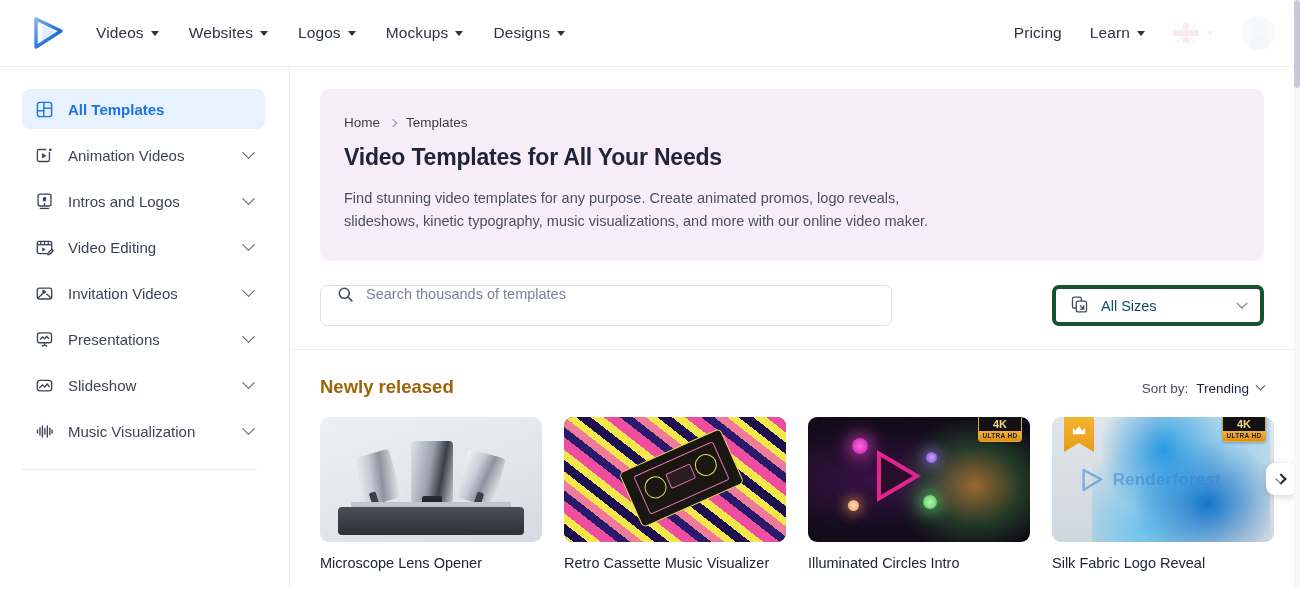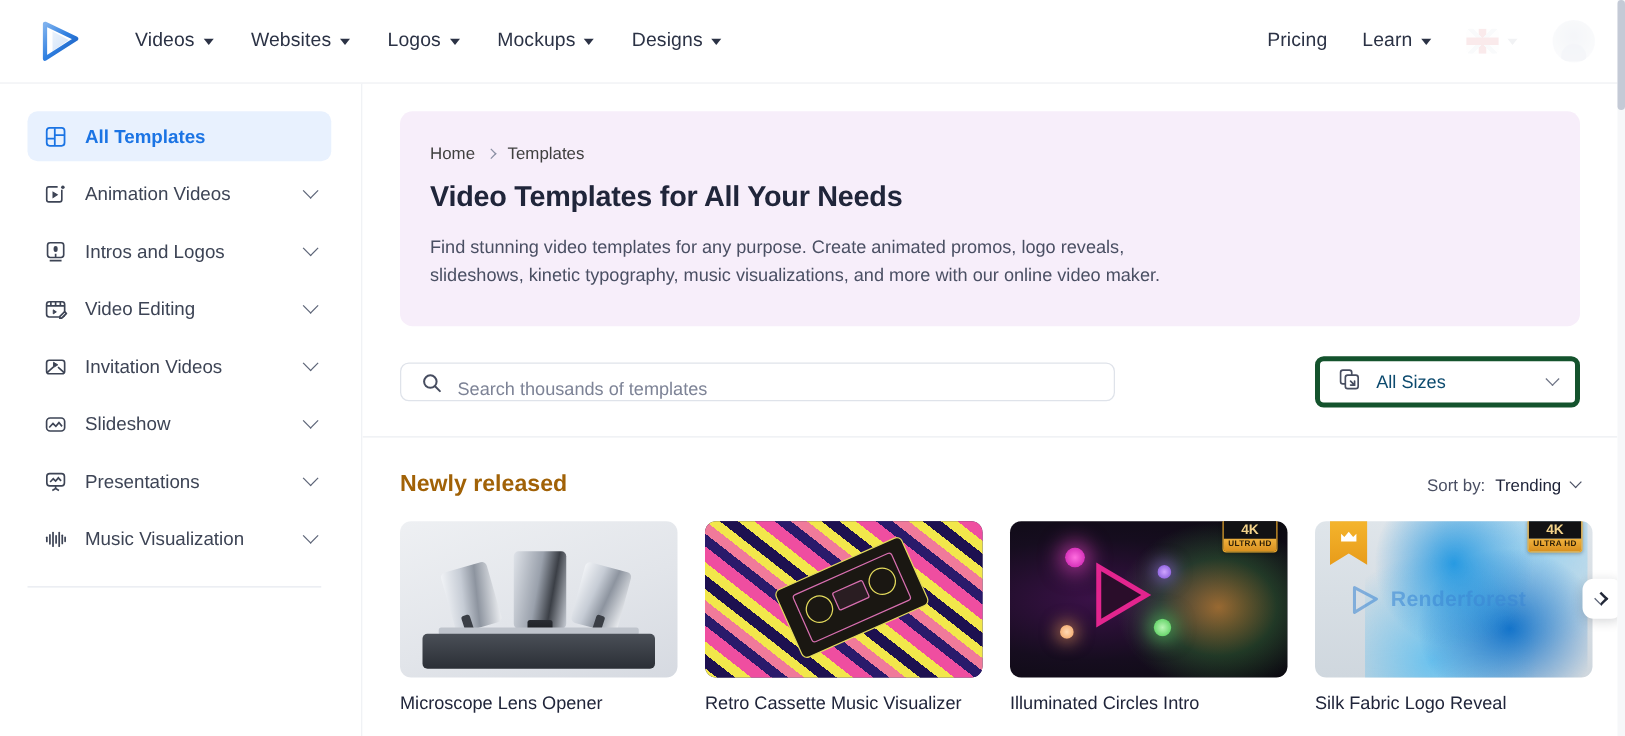--- a/index.html
+++ b/index.html
@@ -16,21 +16,21 @@
     position: absolute; top: 0; left: 0;
     width: 1294px; height: 67px;
     background: #ffffff;
     border-bottom: 1px solid #eceef2;
     display: flex; align-items: center;
   }
   .logo-wrap {
     width: 96px; height: 100%;
     display: flex; align-items: center; justify-content: center;
   }
-  .nav-main { display: flex; align-items: center; gap: 30px; margin-left: 12px; }
+  .nav-main { display: flex; align-items: center; gap: 30px; }
   .nav-item {
     display: flex; align-items: center; gap: 7px;
     font-size: 15.5px; color: #2b3245; cursor: pointer;
     letter-spacing: .1px;
   }
   .caret {
     width: 0; height: 0;
     border-left: 4.5px solid transparent;
     border-right: 4.5px solid transparent;
     border-top: 5px solid #2b3245;
@@ -122,22 +122,22 @@
     margin-top: 14px; font-size: 23px; font-weight: bold;
     color: #20253a; letter-spacing: -.2px;
   }
   .hero-desc { margin-top: 16px; font-size: 14.5px; line-height: 23px; color: #4a4f63; }
 
   .filter-row {
     margin: 24px 30px 0 30px;
     display: flex; align-items: center; justify-content: space-between;
   }
   .search-box {
-    width: 572px; height: 31px; border: 1px solid #dfe3ea; border-radius: 7px;
-    display: flex; align-items: flex-end; gap: 12px; padding: 0 16px;
+    width: 572px; height: 41px; border: 1px solid #dfe3ea; border-radius: 7px;
+    display: flex; align-items: flex-start; gap: 12px; padding: 0 16px;
     background: #fff;
   }
   .search-input {
     border: none; outline: none; font-size: 14.5px; color: #6e7486;
     font-family: "Liberation Sans", sans-serif; flex: 1; background: transparent;
   }
   .search-input::placeholder { color: #7d8396; }
   .size-select {
     width: 212px; height: 41px; border: 4px solid #14532d; border-radius: 7px;
     display: flex; align-items: center; gap: 12px; padding: 0 14px;
@@ -439,37 +439,37 @@
         <path d="M8.2 6.1l3.6 2.2-3.6 2.2z" fill="#3d4455" stroke-width="0.8"></path>
       </svg>
     </span>
     <span class="side-label">Invitation Videos</span>
     <i class="chev"></i>
   </div>
 
   <div class="side-item">
     <span class="side-ico">
       <svg width="19" height="19" viewBox="0 0 20 20" fill="none" stroke="#3d4455" stroke-width="1.4">
-        <rect x="2.4" y="4.6" width="15.2" height="11" rx="3"></rect>
-        <path d="M4.6 12.6l3.2-3.3 2.4 2.3 2.6-3.1 2.6 3.2"></path>
-      </svg>
-    </span>
-    <span class="side-label">Slideshow</span>
-    <i class="chev"></i>
-  </div>
-
-  <div class="side-item">
-    <span class="side-ico">
-      <svg width="19" height="19" viewBox="0 0 20 20" fill="none" stroke="#3d4455" stroke-width="1.4">
         <rect x="2.6" y="3" width="14.8" height="10.4" rx="2.4"></rect>
         <path d="M5.4 10.1l2.6-2.7 2 1.9 2.3-2.7 2.3 2.6"></path>
         <path d="M10 13.4v2.2M7.2 17.2L10 15.6l2.8 1.6"></path>
       </svg>
     </span>
     <span class="side-label">Presentations</span>
+    <i class="chev"></i>
+  </div>
+
+  <div class="side-item">
+    <span class="side-ico">
+      <svg width="19" height="19" viewBox="0 0 20 20" fill="none" stroke="#3d4455" stroke-width="1.4">
+        <rect x="2.4" y="4.6" width="15.2" height="11" rx="3"></rect>
+        <path d="M4.6 12.6l3.2-3.3 2.4 2.3 2.6-3.1 2.6 3.2"></path>
+      </svg>
+    </span>
+    <span class="side-label">Slideshow</span>
     <i class="chev"></i>
   </div>
 
   <div class="side-item">
     <span class="side-ico">
       <svg width="19" height="19" viewBox="0 0 20 20" stroke="#3d4455" stroke-width="1.45" stroke-linecap="round">
         <line x1="2.6" y1="8.3" x2="2.6" y2="11.7"></line>
         <line x1="5.2" y1="6.3" x2="5.2" y2="13.7"></line>
         <line x1="7.8" y1="4.2" x2="7.8" y2="15.8"></line>
         <line x1="10.4" y1="7" x2="10.4" y2="13"></line>

